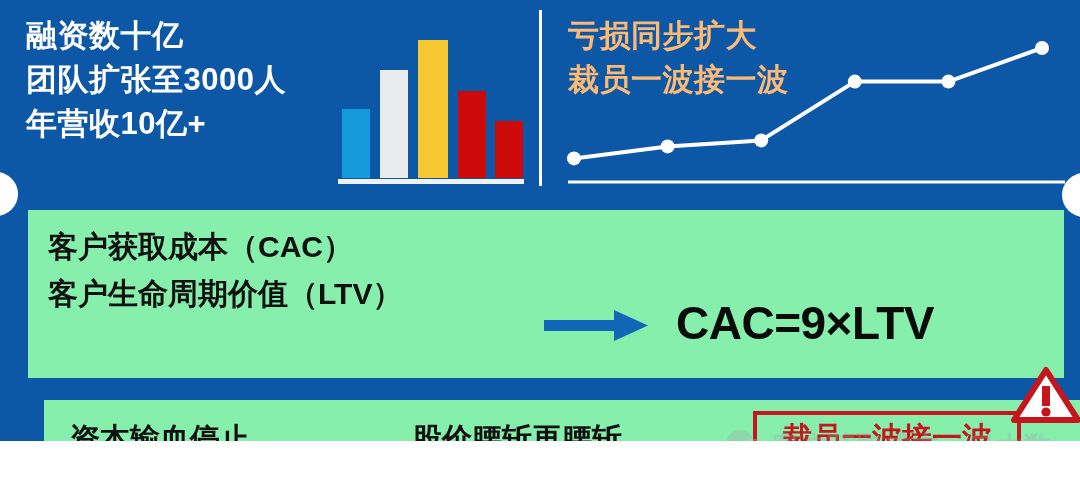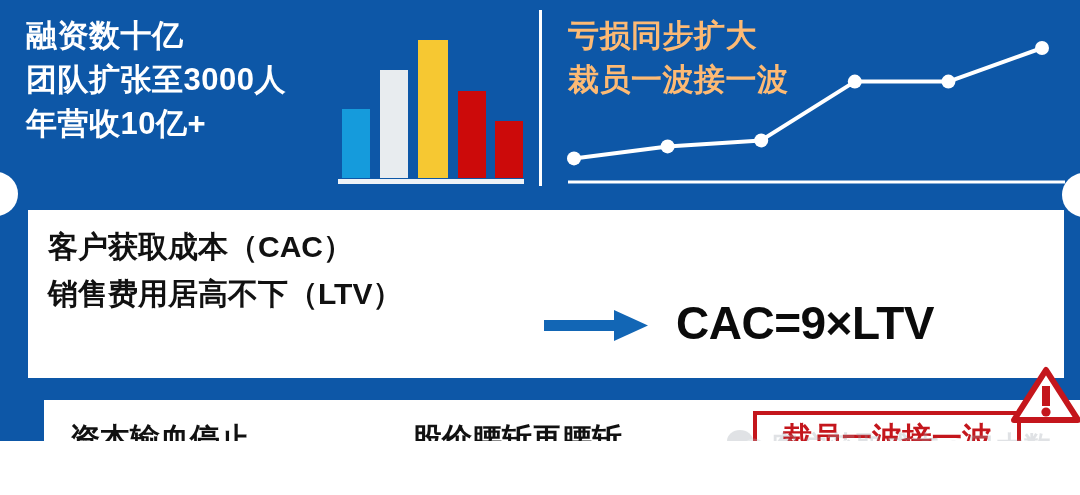--- a/index.html
+++ b/index.html
@@ -90,21 +90,21 @@
     border-radius: 50%;
     width: 44px;
     height: 44px;
   }
   .edge-circle.left  { left: -26px; top: 172px; }
   .edge-circle.right { left: 1062px; top: 173px; }
 
   
   .panel {
     position: absolute;
-    background: #ffffff;
+    background: #86efac;
   }
   .panel-mid {
     left: 28px;
     top: 210px;
     width: 1036px;
     height: 168px;
   }
   .panel-bottom {
     left: 44px;
     top: 400px;
@@ -250,21 +250,21 @@
       <line x1="8" y1="164" x2="505" y2="164" stroke="#ffffff" stroke-width="3"></line>
     </svg>
   </div>
 
   <div class="edge-circle left"></div>
   <div class="edge-circle right"></div>
 
   <div class="panel panel-mid">
     <div class="cac-labels">
       <div class="line">客户获取成本（CAC）</div>
-      <div class="line">销售费用居高不下（LTV）</div>
+      <div class="line">客户生命周期价值（LTV）</div>
     </div>
 
     <div class="arrow-wrap">
       <svg width="106" height="34" viewBox="0 0 106 34">
         <rect x="0" y="12" width="76" height="11" fill="#1266b5"></rect>
         <polygon points="70,2 104,17.5 70,33" fill="#1266b5"></polygon>
       </svg>
     </div>
 
     <div class="formula">CAC=9×LTV</div>

